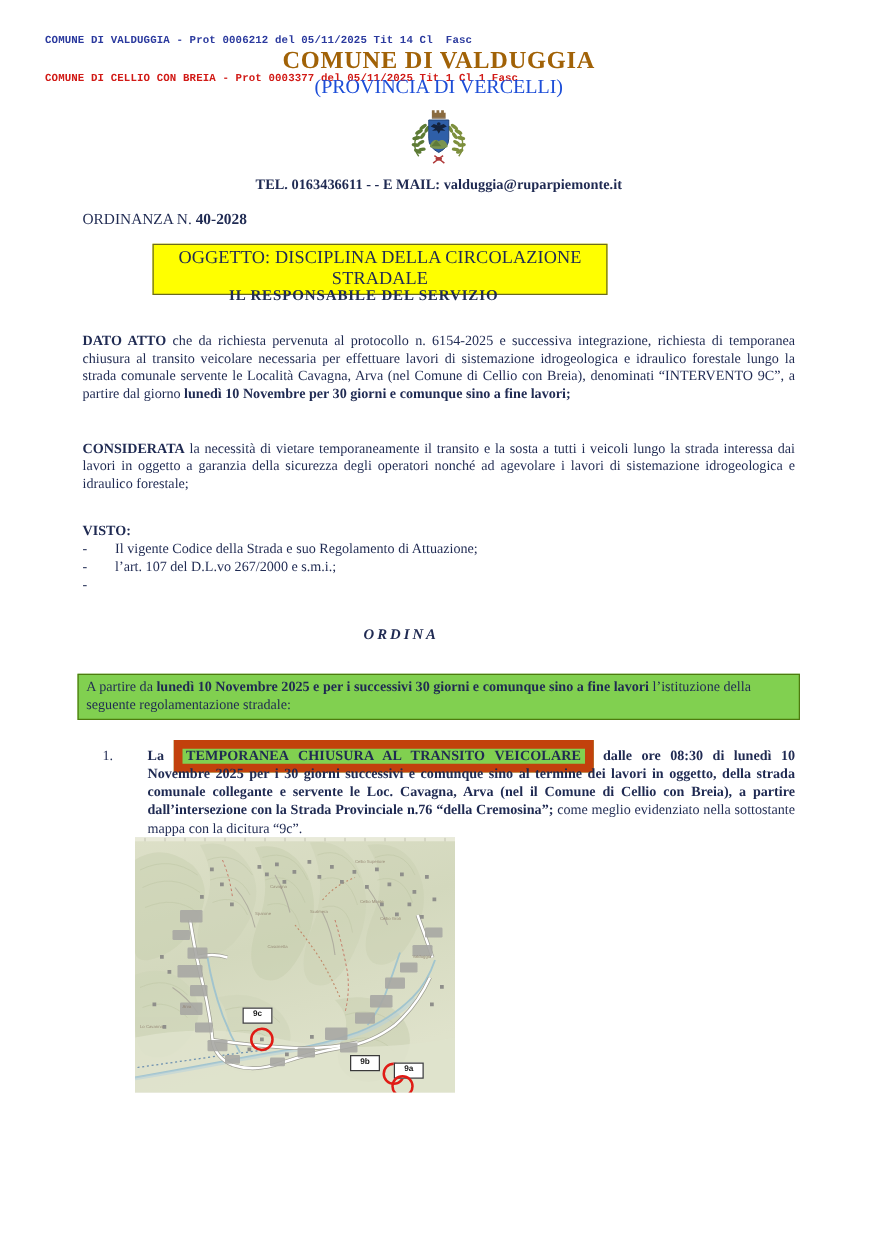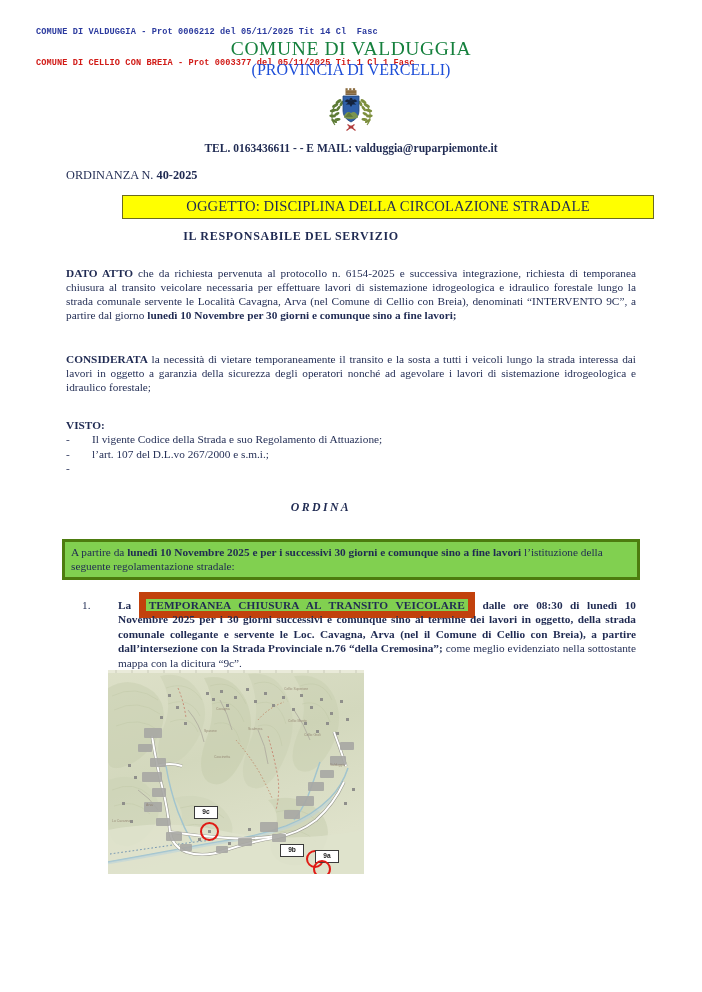--- a/index.html
+++ b/index.html
@@ -34,23 +34,23 @@
   
   .masthead {
     position: absolute;
     left: 0;
     top: 38px;
     width: 702px;
     text-align: center;
   }
   .comune-title {
     font-size: 19.5px;
-    font-weight: normal;
+    font-weight: bold;
     letter-spacing: 0.6px;
-    color: #15803d;
+    color: #a16207;
     line-height: 22px;
   }
   .provincia {
     font-size: 16px;
     color: #1d4ed8;
     line-height: 17px;
     margin-top: 1px;
   }
 
   
@@ -87,21 +87,21 @@
     font-size: 12.3px;
     color: #1f2a52;
   }
   .ordinanza b { font-weight: bold; }
 
   
   .oggetto-box {
     position: absolute;
     left: 122px;
     top: 195px;
-    width: 532px;
+    width: 364px;
     box-sizing: border-box;
     background: #ffff00;
     border: 1px solid #6b6b20;
     padding: 2px 4px 3px 4px;
     text-align: center;
     font-size: 14.6px;
     color: #1f2a52;
     letter-spacing: 0.1px;
     line-height: 17px;
   }
@@ -174,21 +174,21 @@
   }
 
   
   .green-box {
     position: absolute;
     left: 62px;
     top: 539px;
     width: 578px;
     box-sizing: border-box;
     background: #81d050;
-    border: 3px solid #4d7c0f;
+    border: 1px solid #4d7c0f;
     padding: 3px 5px 4px 6px;
     font-size: 11.3px;
     line-height: 14.2px;
     color: #1f2a52;
     text-align: left;
   }
   .green-box b { font-weight: bold; }
 
   
   .item-wrap {
@@ -315,21 +315,21 @@
       <g fill="#b03a3a">
         <ellipse cx="28" cy="41" rx="2.6" ry="1.5"></ellipse>
         <path d="M28 41 L23.5 44.5 M28 41 L32.5 44.5 M28 41 L24.5 38.5 M28 41 L31.5 38.5" stroke="#b03a3a" stroke-width="1.2" fill="none"></path>
       </g>
     </svg>
   </span>
 </div>
 
 <div class="contact">TEL. 0163436611 - - E MAIL: valduggia@ruparpiemonte.it</div>
 
-<div class="ordinanza"><span>ORDINANZA N. </span><b>40-2025</b></div>
+<div class="ordinanza"><span>ORDINANZA N. </span><b>40-2028</b></div>
 
 <div class="oggetto-box">
   <span>OGGETTO: DISCIPLINA DELLA CIRCOLAZIONE STRADALE</span>
 </div>
 
 <div class="responsabile">IL  RESPONSABILE  DEL  SERVIZIO</div>
 
 <div class="para" id="para-dato"><b>DATO ATTO</b><span> che da richiesta pervenuta al protocollo n. 6154-2025 e successiva integrazione, richiesta di temporanea chiusura al transito veicolare necessaria per effettuare lavori di sistemazione idrogeologica e idraulico forestale lungo la strada comunale servente le Località Cavagna, Arva (nel Comune di Cellio con Breia), denominati “INTERVENTO 9C”, a partire dal giorno </span><b>lunedì 10 Novembre per 30 giorni e comunque sino a fine lavori;</b></div>
 
 <div class="para" id="para-cons"><b>CONSIDERATA</b><span> la necessità di vietare temporaneamente il transito e la sosta a tutti i veicoli lungo la strada interessa dai lavori in oggetto a garanzia della sicurezza degli operatori nonché ad agevolare i lavori di sistemazione idrogeologica e idraulico forestale;</span></div>

